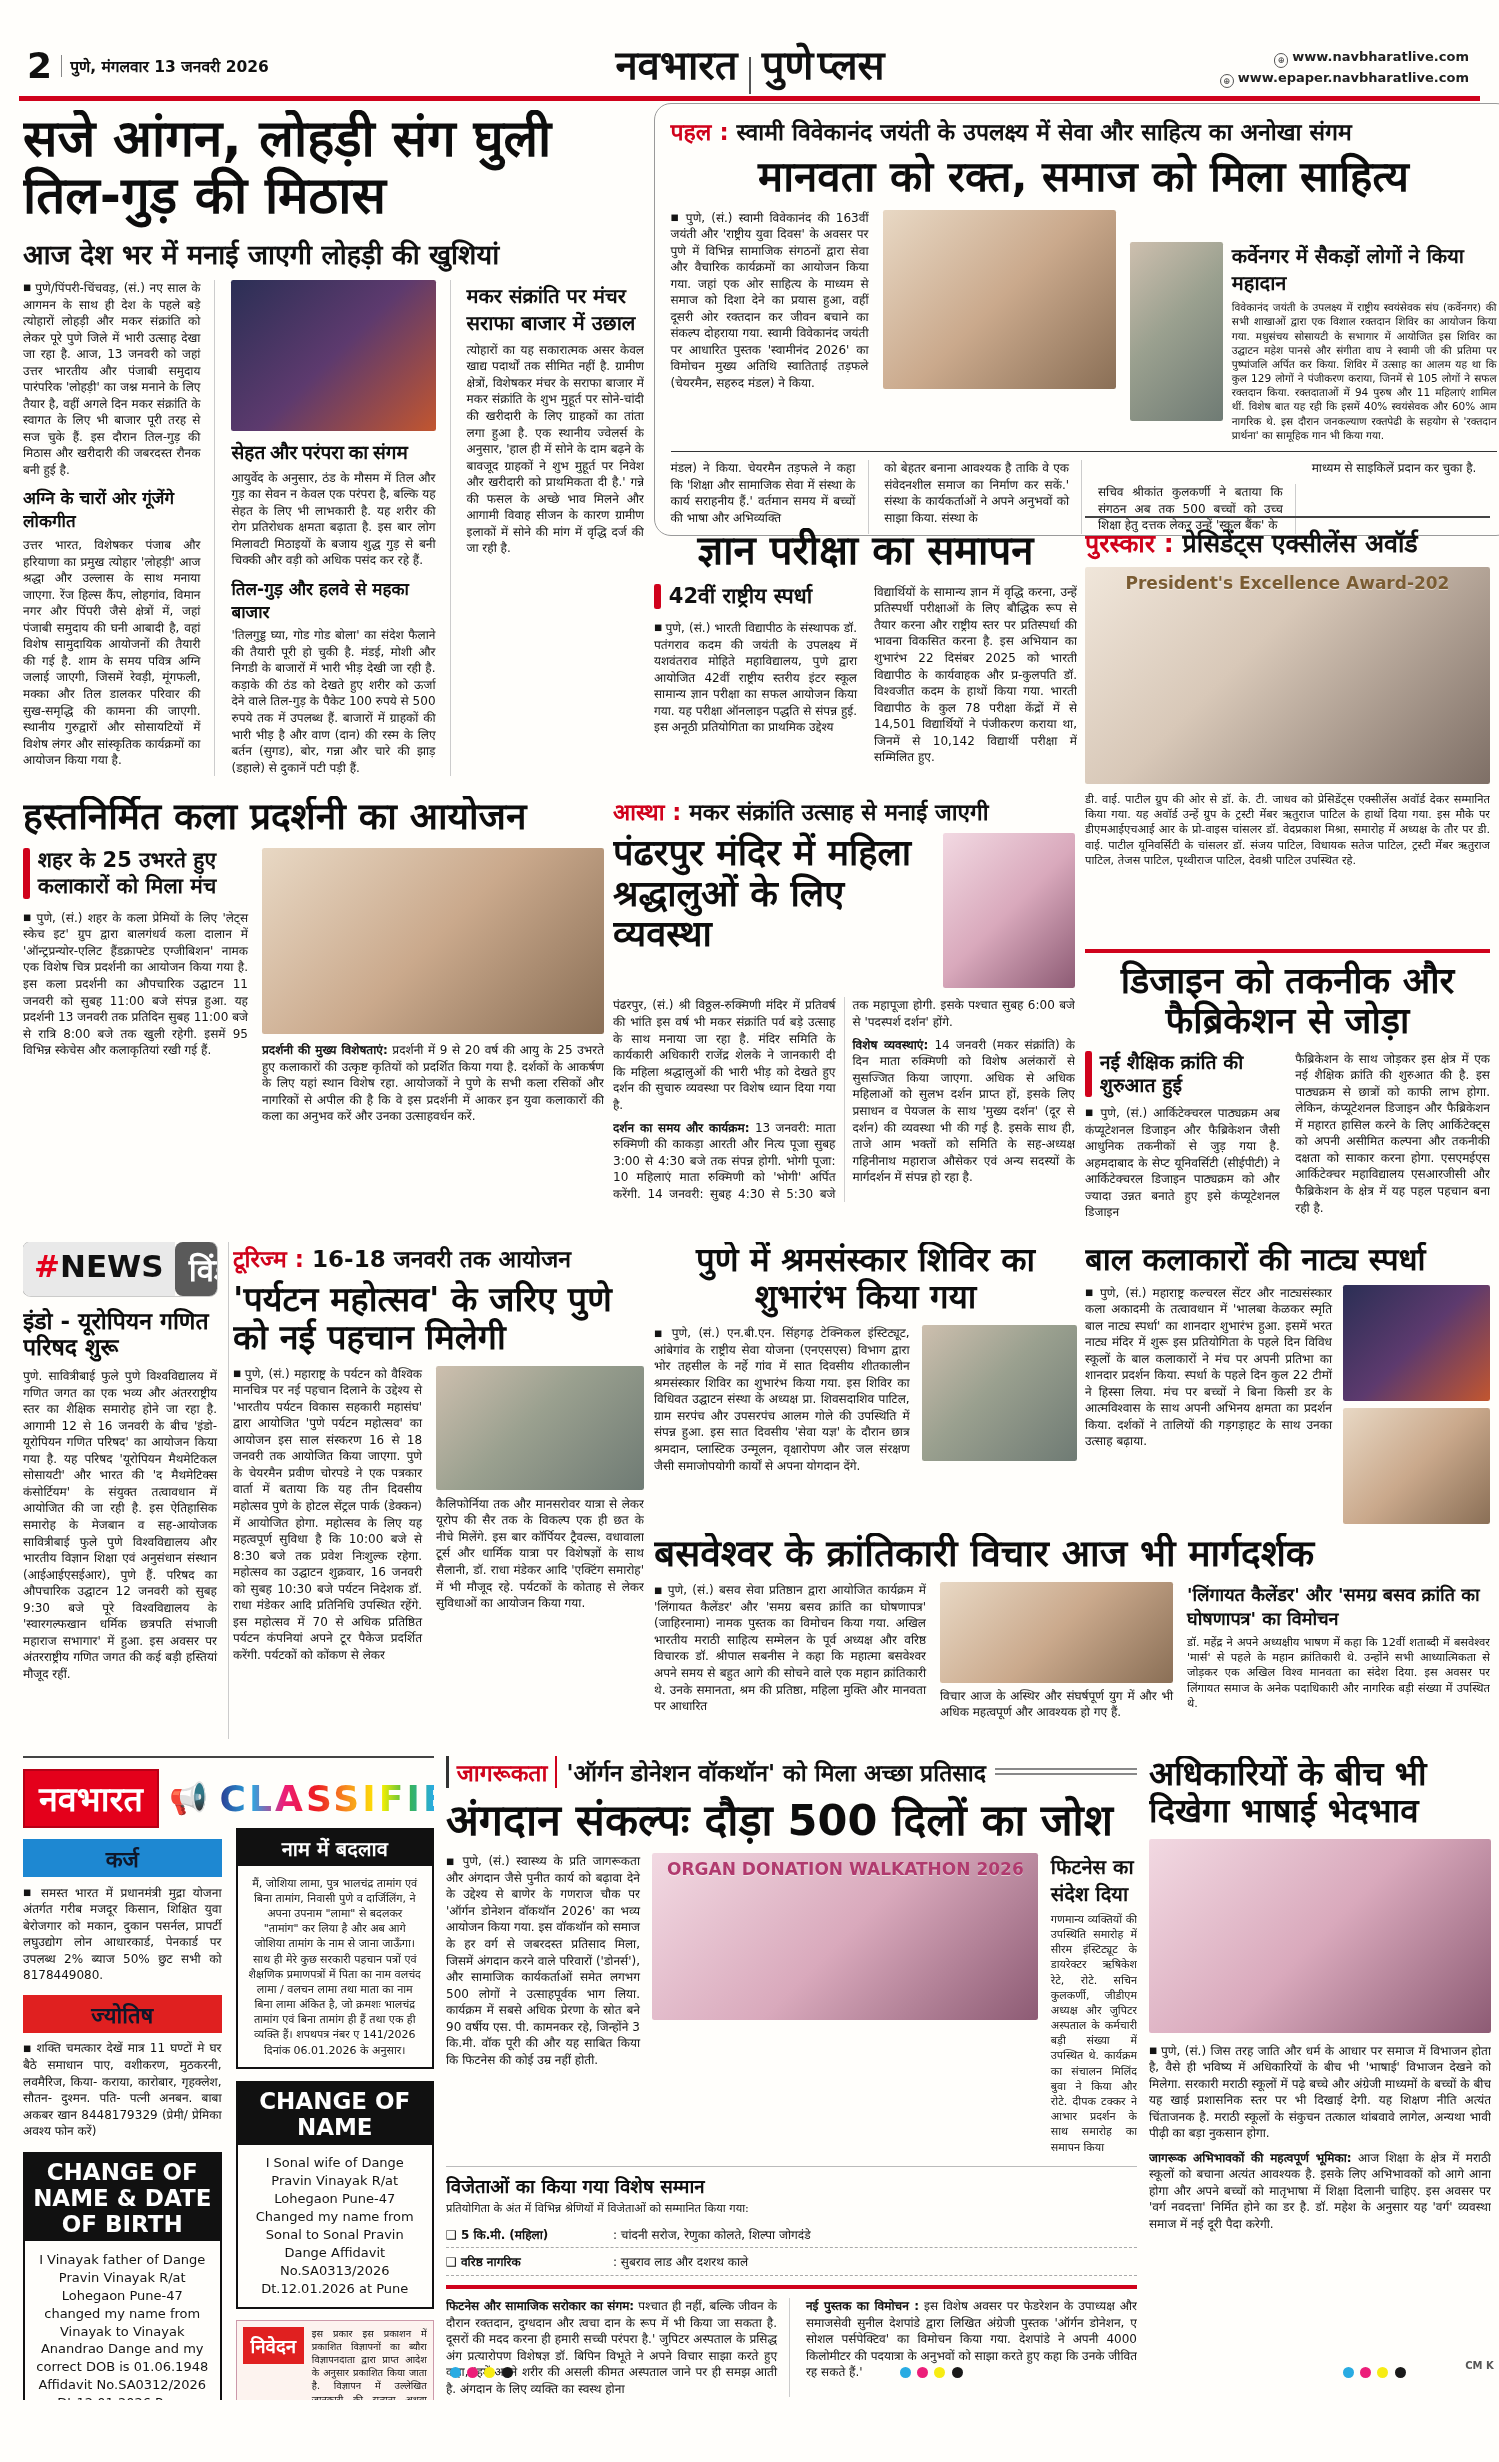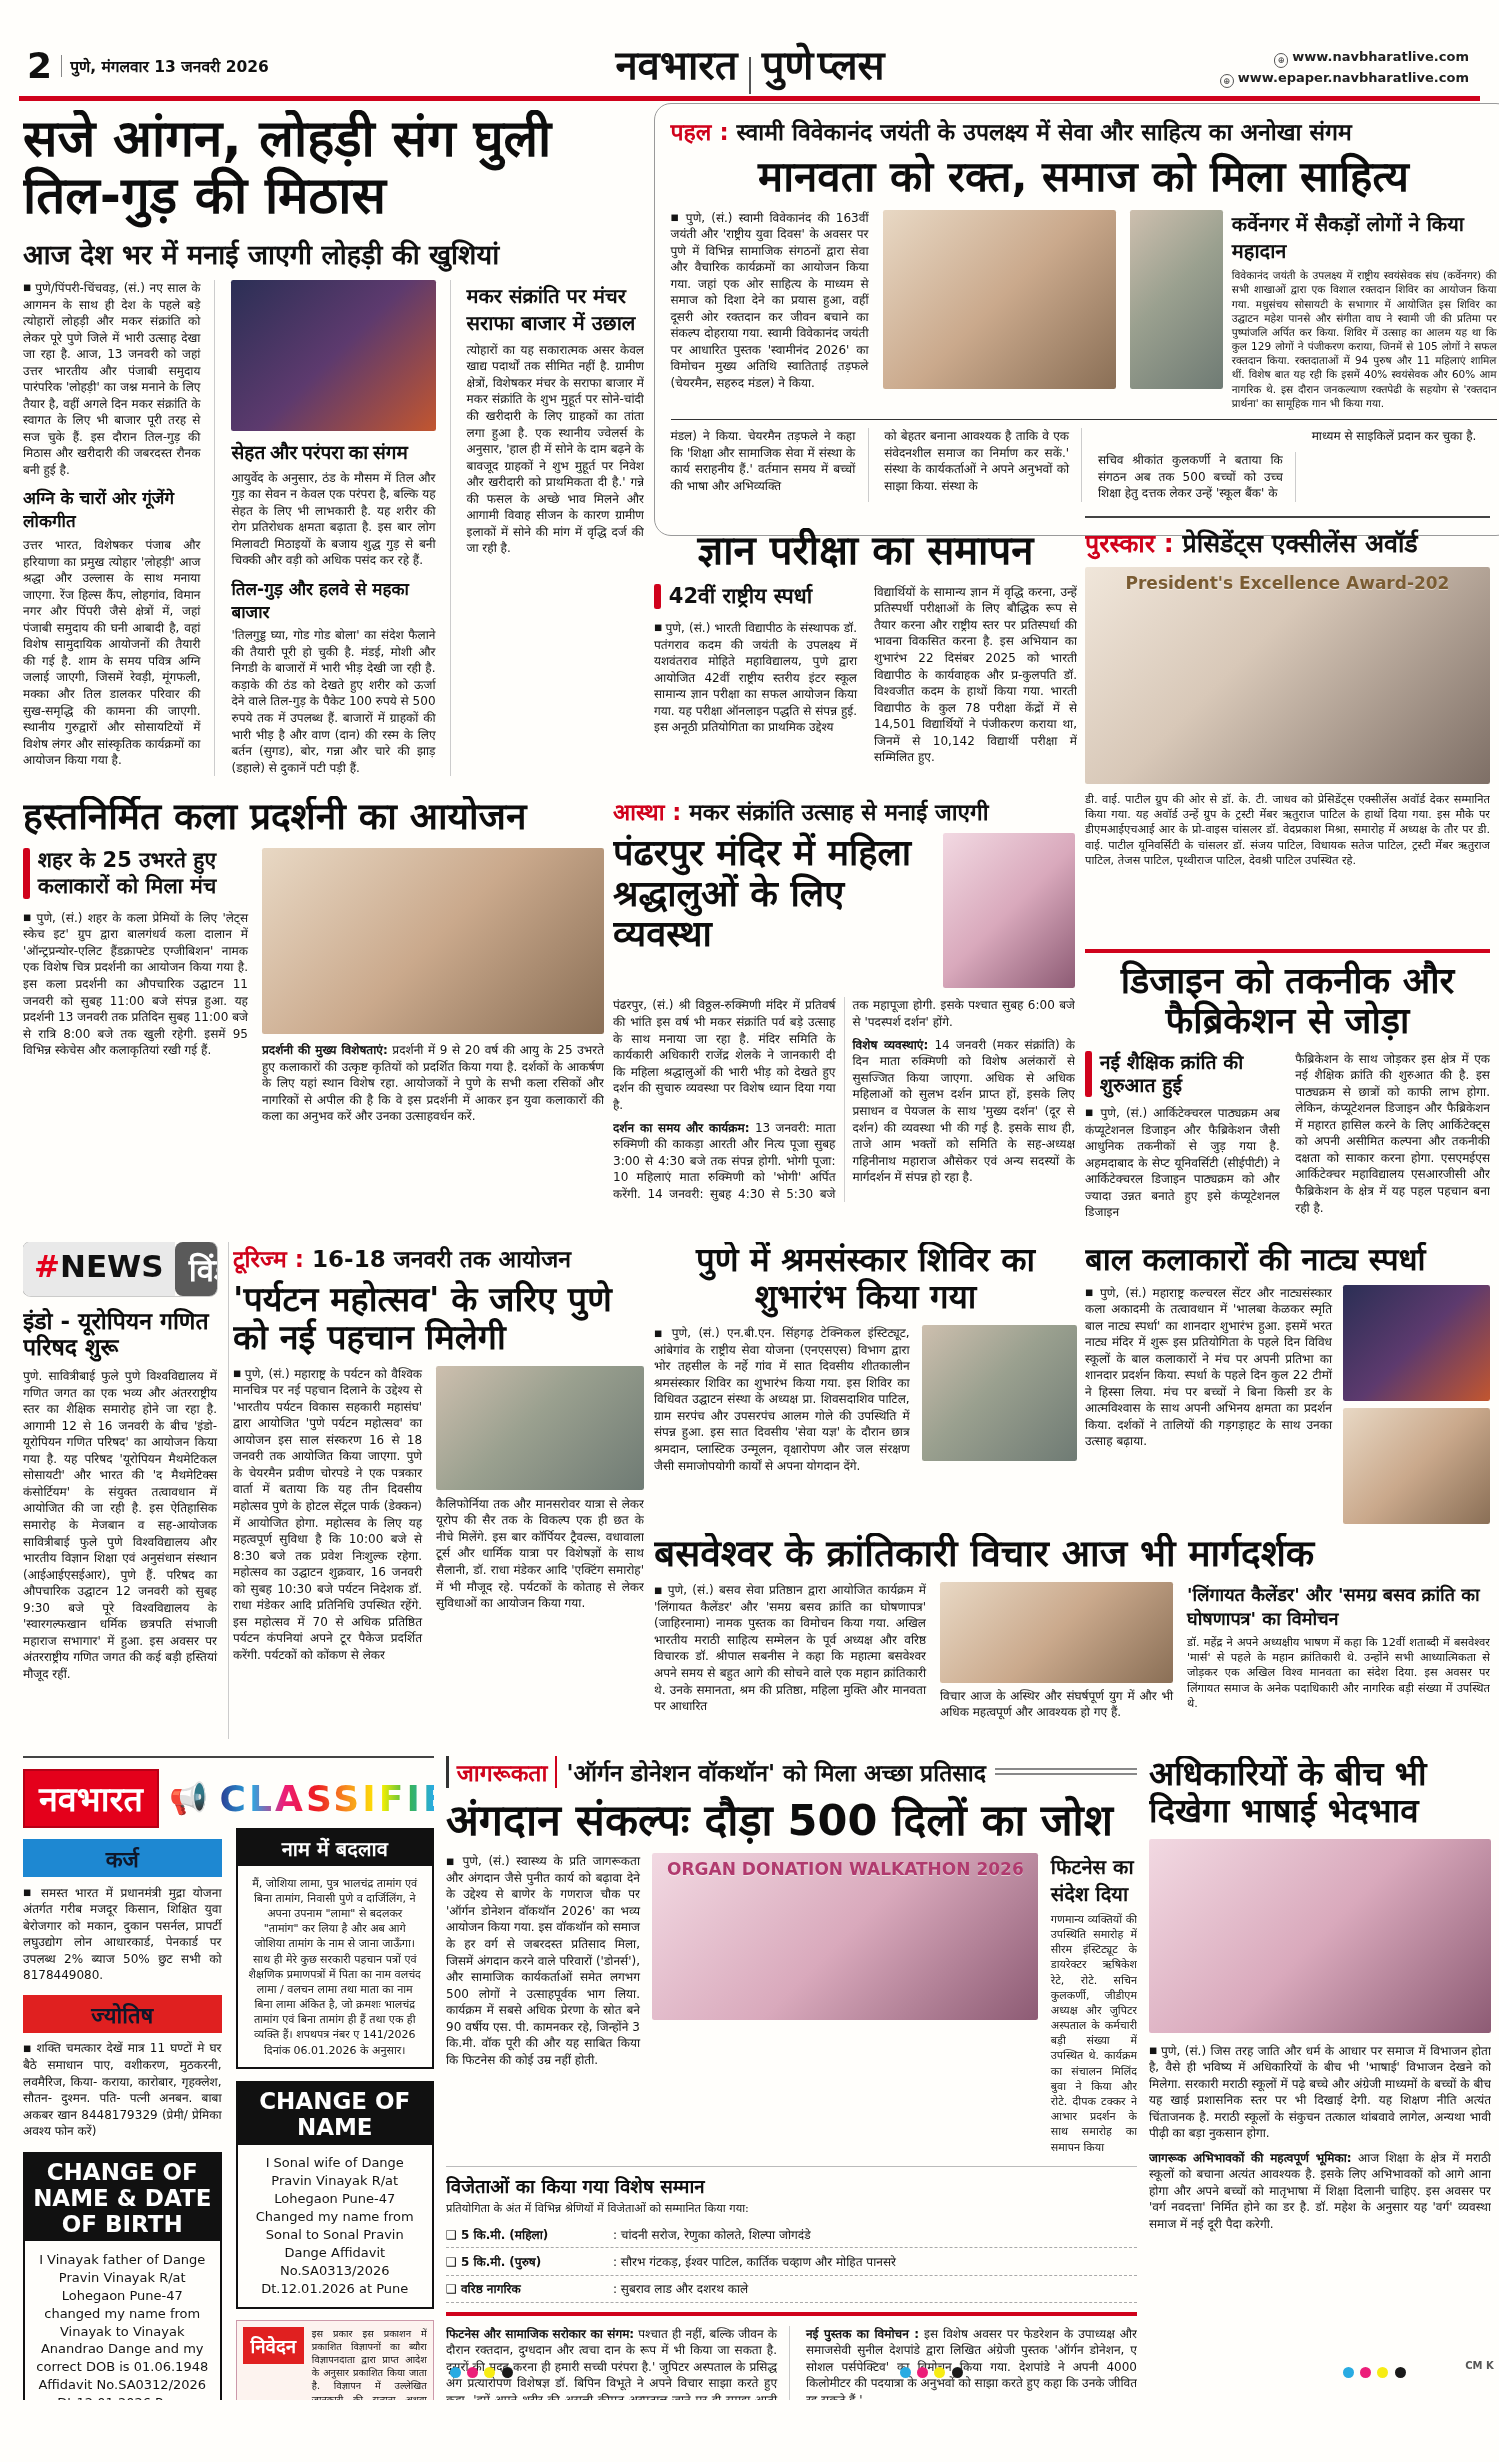--- a/index.html
+++ b/index.html
@@ -101,21 +101,21 @@
 
   <div class="abs boxed" style="left:654px;top:103px;width:826px;height:409px;padding:11px 15.5px;overflow:hidden;">
     <div class="kicker" style="font-size:23px;">
       <span class="klabel">पहल :</span>
       <span>स्वामी विवेकानंद जयंती के उपलक्ष्य में सेवा और साहित्य का अनोखा संगम</span>
     </div>
     <div class="headline" style="font-size:42px;text-align:center;margin:6.2px 0 9.3px;">मानवता को रक्त, समाज को मिला साहित्य</div>
     <div style="display:flex;gap:14px;">
       <div class="body sq" style="width:198px;">पुणे, (सं.) स्वामी विवेकानंद की 163वीं जयंती और 'राष्ट्रीय युवा दिवस' के अवसर पर पुणे में विभिन्न सामाजिक संगठनों द्वारा सेवा और वैचारिक कार्यक्रमों का आयोजन किया गया. जहां एक ओर साहित्य के माध्यम से समाज को दिशा देने का प्रयास हुआ, वहीं दूसरी ओर रक्तदान कर जीवन बचाने का संकल्प दोहराया गया. स्वामी विवेकानंद जयंती पर आधारित पुस्तक 'स्वामीनंद 2026' का विमोचन मुख्य अतिथि स्वातिताई तड़फले (चेयरमैन, सहरुद मंडल) ने किया.</div>
       <div class="photo warm" style="width:233px;height:179px;"></div>
-      <div style="flex:1;display:flex;gap:9.3px;">
+      <div style="flex:1;display:flex;gap:9.3px;margin-top:32px;">
         <div class="photo" style="width:93px;height:179px;"></div>
         <div style="flex:1;">
           <div class="deck" style="font-size:20px;margin-bottom:4.7px;">कर्वेनगर में सैकड़ों लोगों ने किया महादान</div>
           <div class="caption" style="font-size:10.5px;">विवेकानंद जयंती के उपलक्ष्य में राष्ट्रीय स्वयंसेवक संघ (कर्वेनगर) की सभी शाखाओं द्वारा एक विशाल रक्तदान शिविर का आयोजन किया गया. मधुसंचय सोसायटी के सभागार में आयोजित इस शिविर का उद्घाटन महेश पानसे और संगीता वाघ ने स्वामी जी की प्रतिमा पर पुष्पांजलि अर्पित कर किया. शिविर में उत्साह का आलम यह था कि कुल 129 लोगों ने पंजीकरण कराया, जिनमें से 105 लोगों ने सफल रक्तदान किया. रक्तदाताओं में 94 पुरुष और 11 महिलाएं शामिल थीं. विशेष बात यह रही कि इसमें 40% स्वयंसेवक और 60% आम नागरिक थे. इस दौरान जनकल्याण रक्तपेढी के सहयोग से 'रक्तदान प्रार्थना' का सामूहिक गान भी किया गया.</div>
         </div>
       </div>
     </div>
     <div class="hr-black" style="margin:9.3px 0 7.8px;"></div>
     <div style="display:flex;gap:15.5px;">
       <div class="body" style="flex:1;border-right:0.8px solid #ccc;padding-right:12.4px;">मंडल) ने किया. चेयरमैन तड़फले ने कहा कि 'शिक्षा और सामाजिक सेवा में संस्था के कार्य सराहनीय हैं.' वर्तमान समय में बच्चों की भाषा और अभिव्यक्ति</div>
@@ -312,24 +312,20 @@
       </div>
     </div>
     <div style="margin-top:11px;border-top:0.8px solid #bbb;padding-top:6.2px;">
       <div class="deck" style="font-size:18.6px;">विजेताओं का किया गया विशेष सम्मान</div>
       <div class="caption" style="margin:3.1px 0 4.7px;">प्रतियोगिता के अंत में विभिन्न श्रेणियों में विजेताओं को सम्मानित किया गया:</div>
       <div class="winrow">
         <div class="c1">5 कि.मी. (महिला)</div>
         <div class="c2">: चांदनी सरोज, रेणुका कोलते, शिल्पा जोगदंडे</div>
       </div>
       <div class="winrow">
-        <div class="c1">5 कि.मी. (पुरुष)</div>
-        <div class="c2">: सौरभ गंटकड़, ईश्वर पाटिल, कार्तिक चव्हाण और मोहित पानसरे</div>
-      </div>
-      <div class="winrow">
         <div class="c1">वरिष्ठ नागरिक</div>
         <div class="c2">: सुबराव लाड और दशरथ काले</div>
       </div>
     </div>
     <div class="redrule" style="height:3.9px;margin:9.3px 0;"></div>
     <div style="display:flex;gap:15.5px;">
       <div class="body" style="flex:1;border-right:0.8px solid #ccc;padding-right:12.4px;"><b>फिटनेस और सामाजिक सरोकार का संगम:</b> <span>पश्चात ही नहीं, बल्कि जीवन के दौरान रक्तदान, दुग्धदान और त्वचा दान के रूप में भी किया जा सकता है. दूसरों की मदद करना ही हमारी सच्ची परंपरा है.' जुपिटर अस्पताल के प्रसिद्ध अंग प्रत्यारोपण विशेषज्ञ डॉ. बिपिन विभूते ने अपने विचार साझा करते हुए कहा, 'हमें अपने शरीर की असली कीमत अस्पताल जाने पर ही समझ आती है. अंगदान के लिए व्यक्ति का स्वस्थ होना</span></div>
       <div class="body" style="flex:1;"><b>नई पुस्तक का विमोचन :</b> <span>इस विशेष अवसर पर फेडरेशन के उपाध्यक्ष और समाजसेवी सुनील देशपांडे द्वारा लिखित अंग्रेजी पुस्तक 'ऑर्गन डोनेशन, ए सोशल पर्सपेक्टिव' का विमोचन किया गया. देशपांडे ने अपनी 4000 किलोमीटर की पदयात्रा के अनुभवों को साझा करते हुए कहा कि उनके जीवित रह सकते हैं.'</span></div>
     </div>
   </div>

